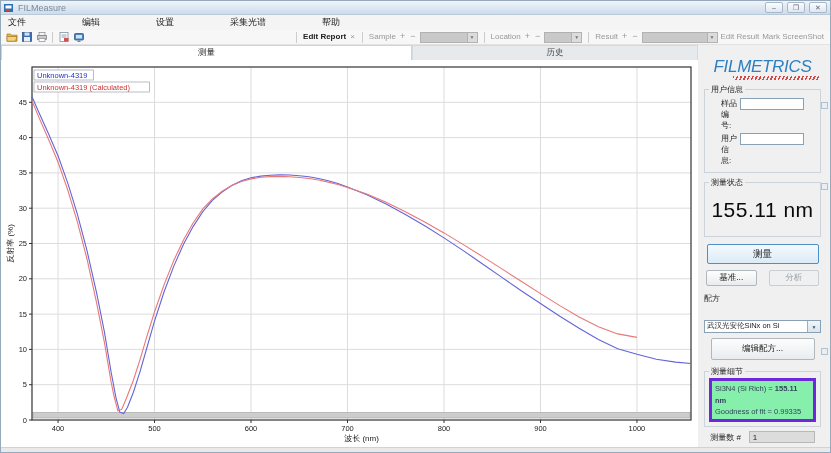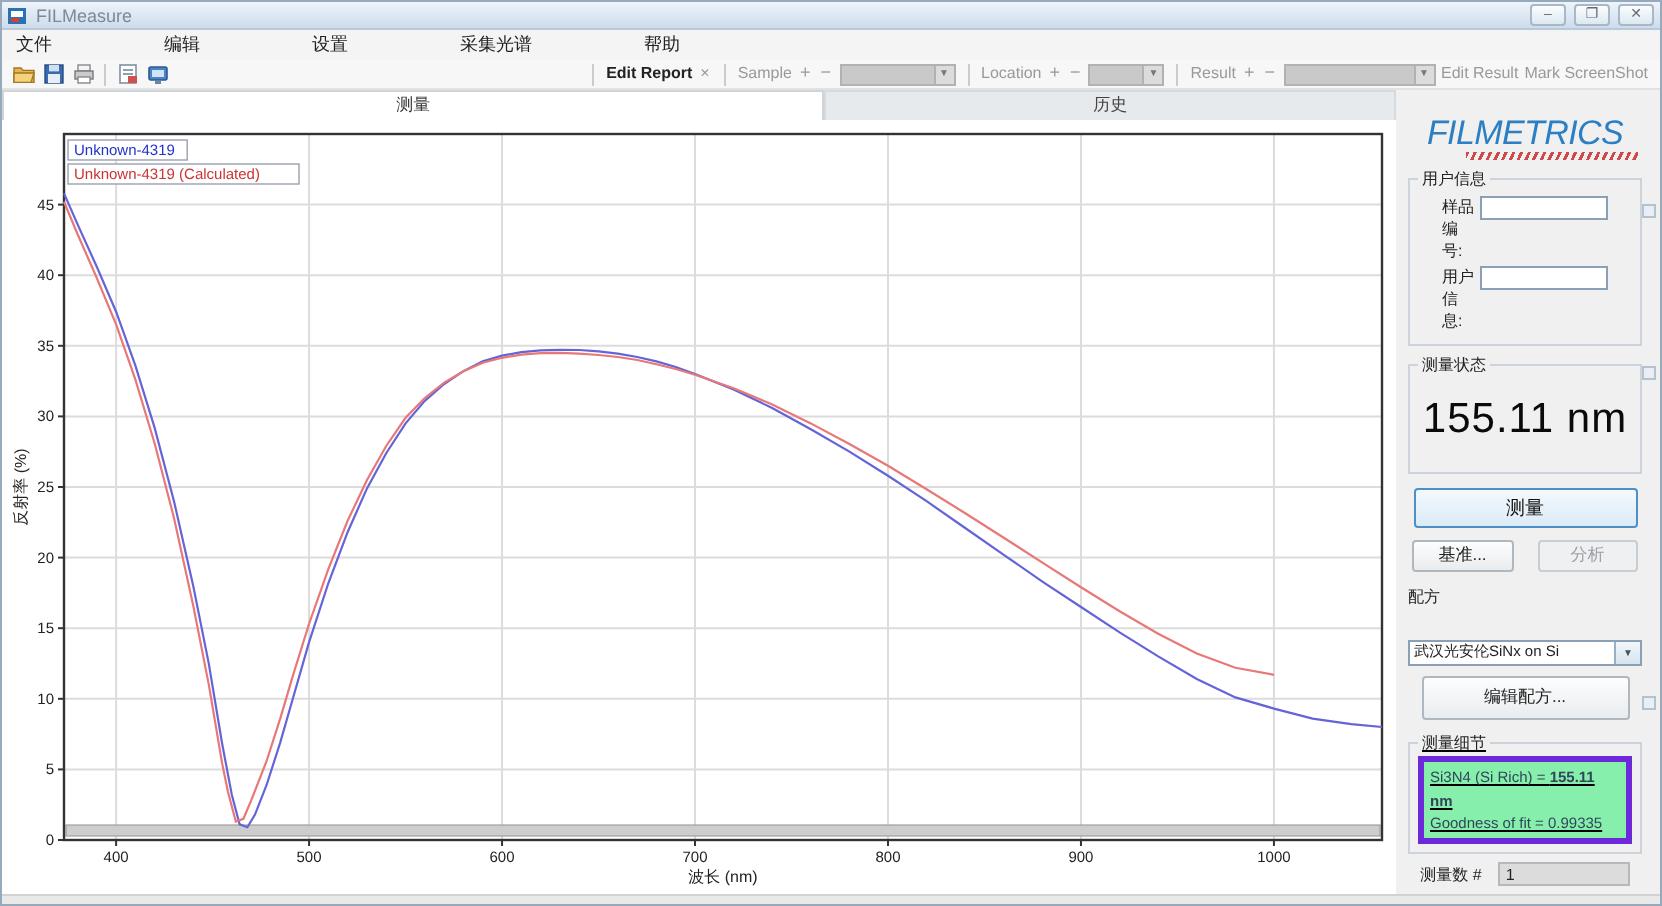--- a/index.html
+++ b/index.html
@@ -50,21 +50,21 @@
   .big-value { font-size: 21px; color: #0a0a0a; text-align: center; padding: 9px 0 10px; letter-spacing: 0.5px; }
   .measure-btn { display: block; margin: 7px auto 0; width: 112px; height: 25px; background: linear-gradient(#f4f9fd, #dcebf7); border: 1px solid #4d90c8; border-radius: 2px; font-size: 9.5px; color: #111; }
   .btn-row { display: flex; justify-content: space-between; margin-top: 6px; padding: 0 2px; gap: 12px; }
   .small-btn { flex: 1; height: 16px; font-size: 8.5px; border: 1px solid #b0b8bf; background: linear-gradient(#fdfdfd, #e9ecef); color: #222; border-radius: 2px; padding: 0; }
   .small-btn.disabled { color: #9aa0a6; border-color: #c9ced3; background: #eef0f2; }
   .recipe-label { font-size: 8px; margin-top: 7px; color: #222; }
   .combo { margin-top: 16px; height: 17px; border: 1px solid #8aa0b4; background: #fff; display: flex; align-items: flex-start; font-size: 7.5px; color: #222; }
   .combo-text { flex: 1; padding: 0 2px; white-space: nowrap; overflow: hidden; }
   .combo-arrow { width: 13px; align-self: stretch; border-left: 1px solid #9ab0c0; background: linear-gradient(#f2f6fa, #d8e4ee); font-size: 5px; color: #456; display: flex; align-items: center; justify-content: center; }
   .edit-recipe-btn { display: block; margin: 5px auto 0; width: 104px; height: 28px; font-size: 8.5px; border: 1px solid #b0b8bf; background: linear-gradient(#fdfdfd, #e9ecef); border-radius: 2px; color: #222; padding: 0; }
-  .details-fieldset { flex: 1; display: flex; flex-direction: row; margin-top: 6px; text-decoration: underline; }
+  .details-fieldset { flex: 1; display: flex; flex-direction: row; margin-top: 6px; }
   .details-box { flex: 1; background: #86efac; border: 3px solid #6d28d9; font-size: 7.5px; color: #31465a; padding: 2px 3px; line-height: 1.5; overflow: hidden; }
   .count-row { display: flex; align-items: center; justify-content: center; gap: 8px; margin: 4px 0; font-size: 8px; color: #222; }
   .count-input { width: 66px; height: 12px; background: #dcdcdc; border: 1px solid #b8b8b8; font-size: 8px; padding: 0 3px; color: #222; }
   .grip { position: absolute; right: 2px; width: 7px; height: 7px; background: #e8eef4; border: 1px solid #b4c2d0; }
   .bottom-frame { height: 9px; background: #e9e9e9; border-top: 1px solid #d2d2d2; }
 </style>
 </head>
 <body>
 
 <div class="window">

